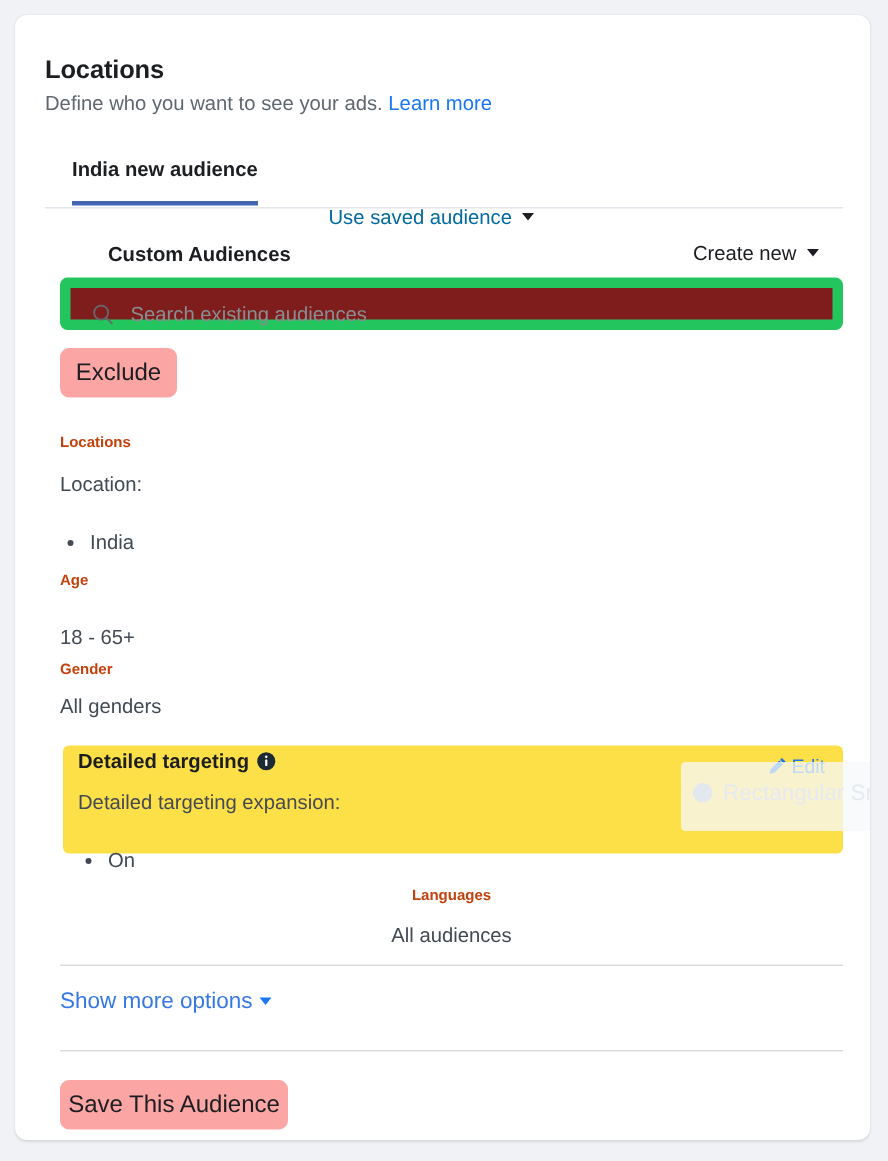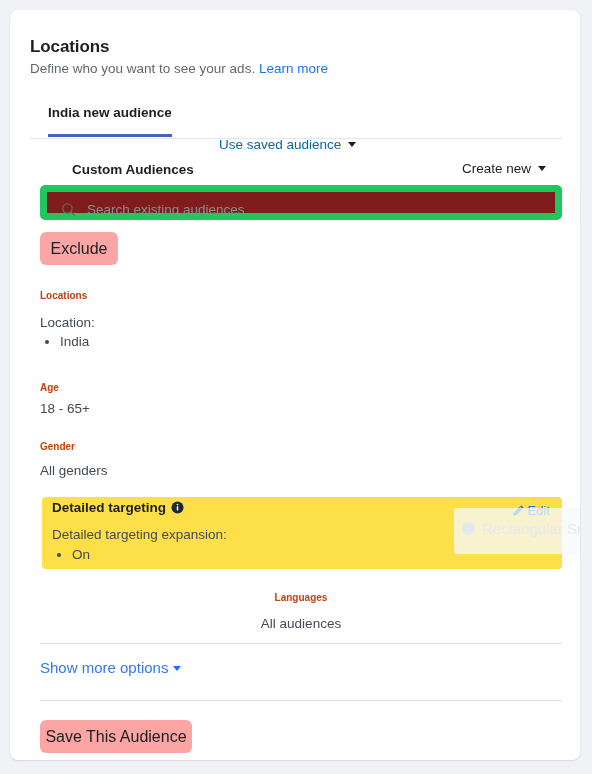--- a/index.html
+++ b/index.html
@@ -213,27 +213,28 @@
   }
   ul.bullets {
     margin: 0;
     padding-left: 20px;
     list-style: disc;
   }
   ul.bullets li {
     font-size: 13.5px;
     color: #434a53;
     line-height: 19px;
+    margin-top: 20px;
   }
 
   
   #locations-block { top: 277px; }
   #locations-block .blk-text { margin-top: 8px; }
   #age-block { top: 369px; }
-  #age-block .blk-text { margin-top: 2px; }
+  #age-block .blk-text { margin-top: 18px; }
   #gender-block { top: 428px; }
   #gender-block .blk-text { margin-top: 5px; }
   #languages-block { top: 579px; text-align: center; }
   #languages-block .blk-text { margin-top: 7px; }
 
   
   .dt-section {
     position: absolute;
     top: 487px;
     left: 12px;

